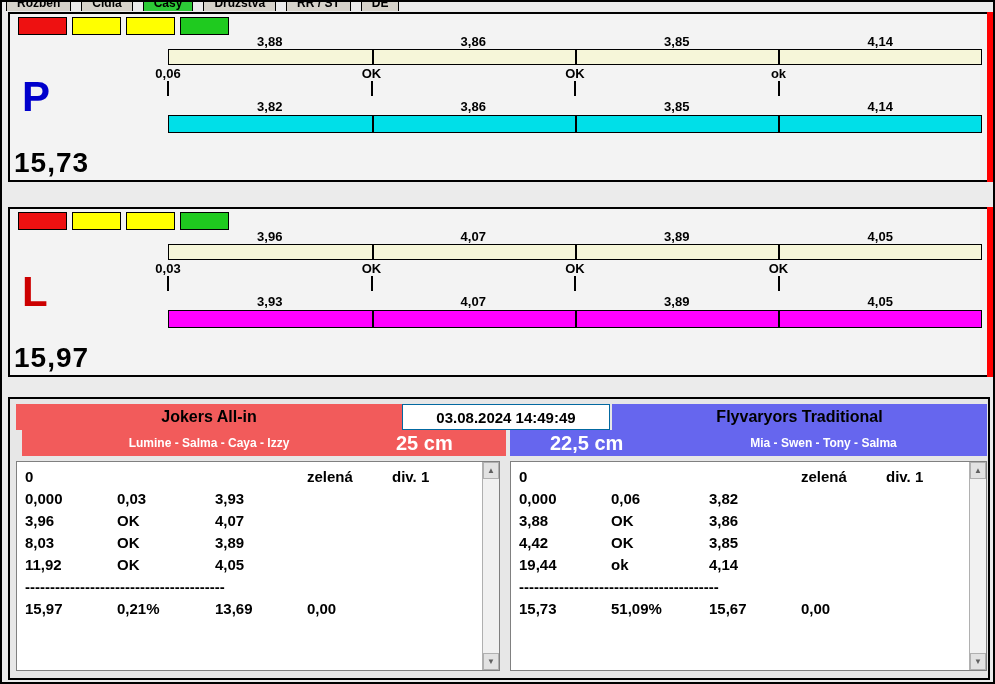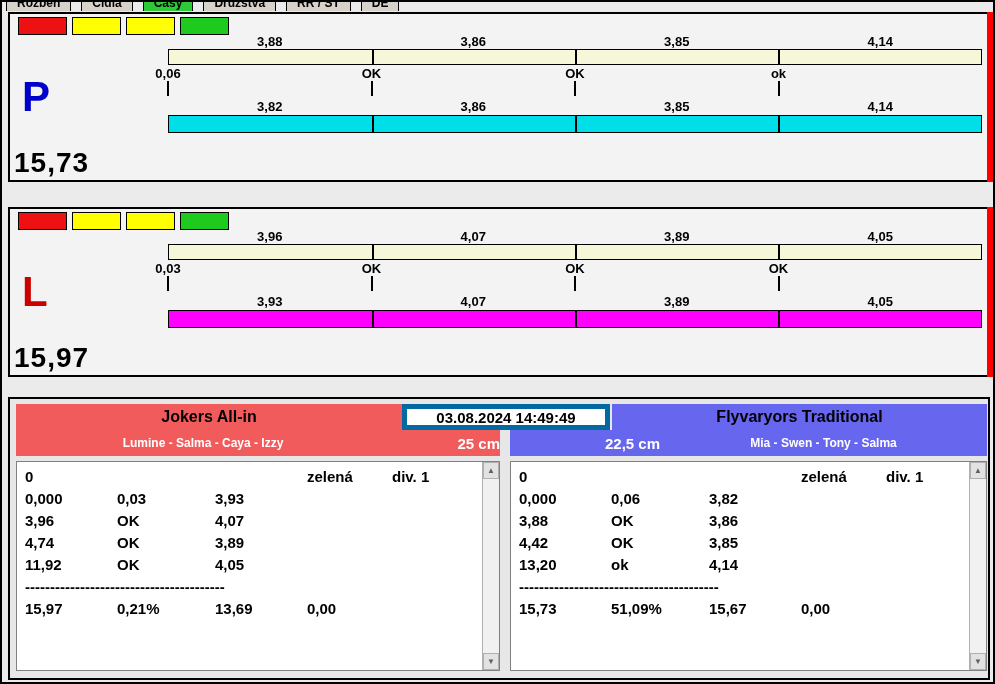--- a/index.html
+++ b/index.html
@@ -30,27 +30,27 @@
   .statusrow .st{position:absolute;transform:translateX(-50%);white-space:nowrap;}
   .ticks{position:absolute;left:0;right:0;top:67px;height:15px;}
   .ticks i{position:absolute;top:0;bottom:0;width:2px;background:#000;transform:translateX(-50%);}
   .redstrip{position:absolute;left:985px;width:6px;}
   .redstrip.s1{top:10px;height:170px;} .redstrip.s2{top:205px;height:170px;}
 
   
   .bottom{position:absolute;left:6px;top:395px;width:982px;height:283px;border:2px solid #000;background:#e7e7e7;box-sizing:border-box;}
   .hdr{position:absolute;height:26px;display:flex;align-items:center;justify-content:center;box-sizing:border-box;}
   .hdr.red1{left:6px;top:5px;width:386px;}
-  .hdr.datebox{left:392px;top:5px;width:208px;background:#fff;border:5px solid #0369a1;font-size:15px;font-weight:600;color:#000;}
+  .hdr.datebox{left:392px;top:5px;width:208px;background:#fff;border:1px solid #0369a1;font-size:15px;font-weight:600;color:#000;}
   .hdr.blue1{left:602px;top:5px;width:375px;}
-  .hdr.red2{left:6px;top:31px;width:484px;}
+  .hdr.red2{left:12px;top:31px;width:484px;}
   .hdr.blue2{left:500px;top:31px;width:477px;padding-left:40px;}
   .team-name{font-size:16px;font-weight:bold;color:#000;}
   .members{flex:1;text-align:center;font-size:12px;font-weight:bold;color:#fff;}
-  .jh{width:110px;text-align:right;font-size:15px;font-weight:bold;color:#fff;}
+  .jh{width:110px;text-align:left;font-size:20px;font-weight:bold;color:#fff;}
   .result{position:absolute;top:62px;height:210px;background:#fff;border:1px solid #808080;box-sizing:border-box;
           padding:4px 24px 4px 8px;font-size:15px;font-weight:bold;color:#000;overflow:hidden;}
   .result.rleft{left:6px;width:484px;}
   .result.rright{left:500px;width:477px;}
   .rrow{display:grid;grid-template-columns:92px 98px 92px 85px 1fr;height:22px;line-height:22px;white-space:nowrap;}
   .dashline{height:22px;line-height:22px;overflow:hidden;white-space:nowrap;}
   .sbar{position:absolute;right:0;top:0;bottom:0;width:17px;background:#f1f1f1;border-left:1px solid #b0b0b0;box-sizing:border-box;}
   .sbtn{position:absolute;left:0;right:0;height:17px;background:#e2e2e2;border:1px solid #b0b0b0;box-sizing:border-box;
         font-size:8px;color:#606060;display:flex;align-items:center;justify-content:center;font-weight:normal;}
   .sbtn.up{top:0;} .sbtn.down{bottom:0;}
@@ -201,21 +201,21 @@
           <span></span>
       </div>
       <div class="rrow">
         <span>3,96</span>
         <span>OK</span>
         <span>4,07</span>
         <span></span>
           <span></span>
       </div>
       <div class="rrow">
-        <span>4,74</span>
+        <span>8,03</span>
         <span>OK</span>
         <span>3,89</span>
         <span></span>
           <span></span>
       </div>
       <div class="rrow">
         <span>11,92</span>
         <span>OK</span>
         <span>4,05</span>
         <span></span>
@@ -258,21 +258,21 @@
           <span></span>
       </div>
       <div class="rrow">
         <span>4,42</span>
         <span>OK</span>
         <span>3,85</span>
         <span></span>
           <span></span>
       </div>
       <div class="rrow">
-        <span>13,20</span>
+        <span>19,44</span>
         <span>ok</span>
         <span>4,14</span>
         <span></span>
           <span></span>
       </div>
       <div class="dashline">----------------------------------------</div>
       <div class="rrow">
         <span>15,73</span>
         <span>51,09%</span>
         <span>15,67</span>

